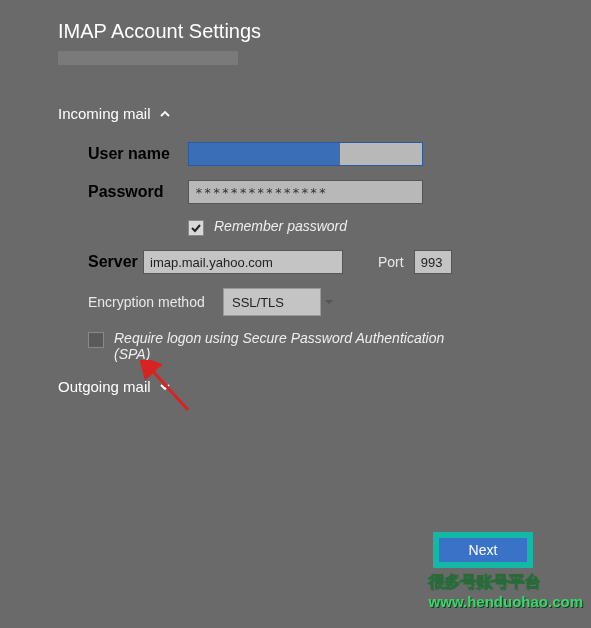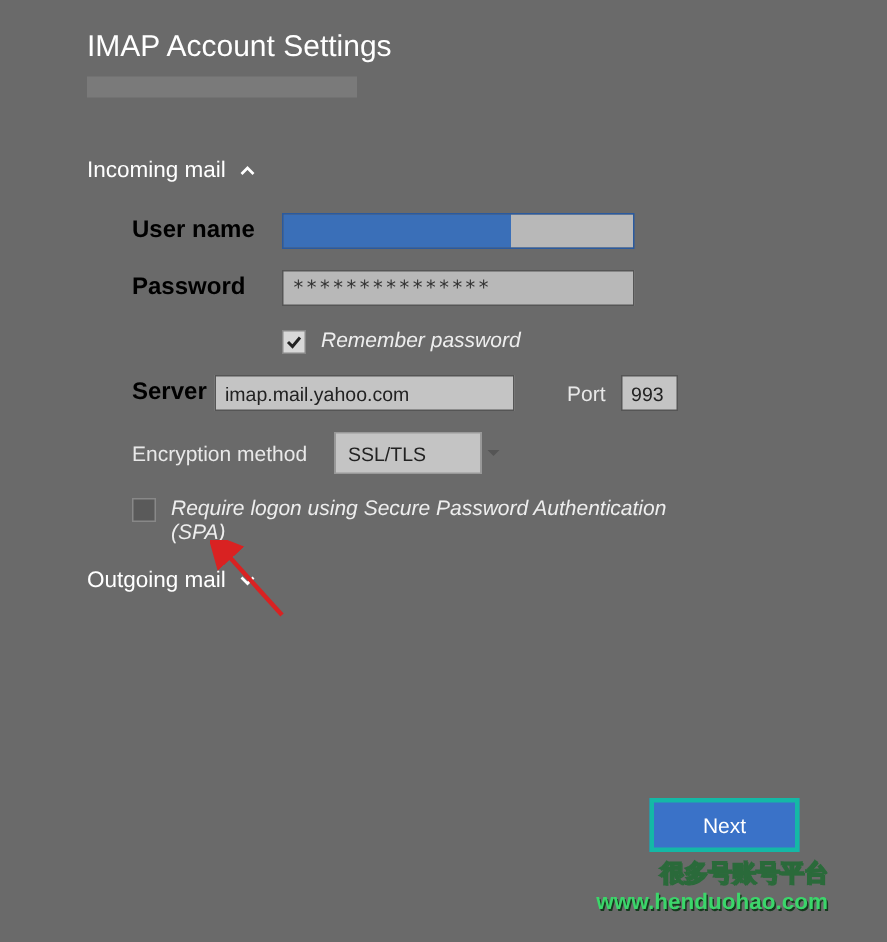--- a/index.html
+++ b/index.html
@@ -142,39 +142,38 @@
   .outgoing-header {
     margin-top: 16px;
   }
   .next-btn {
     position: absolute;
     right: 58px;
     bottom: 60px;
     width: 100px;
     height: 36px;
     background: #3a72c8;
-    border: 3px solid #14b8a6;
+    border: 6px solid #14b8a6;
     color: #fff;
     font-size: 14px;
     display: flex;
     align-items: center;
     justify-content: center;
     cursor: pointer;
   }
   .arrow-annot {
     position: absolute;
     left: 140px;
     top: 360px;
     pointer-events: none;
   }
   .watermark {
     position: absolute;
-    right: 39px;
+    right: 8px;
     bottom: 18px;
-    text-align: right;
     pointer-events: none;
   }
   .wm1 {
     font-size: 16px;
     font-weight: bold;
     color: #fff;
     -webkit-text-stroke: 1px #2a6a3a;
     text-shadow: 1px 1px 0 #2a6a3a;
   }
   .wm2 {

